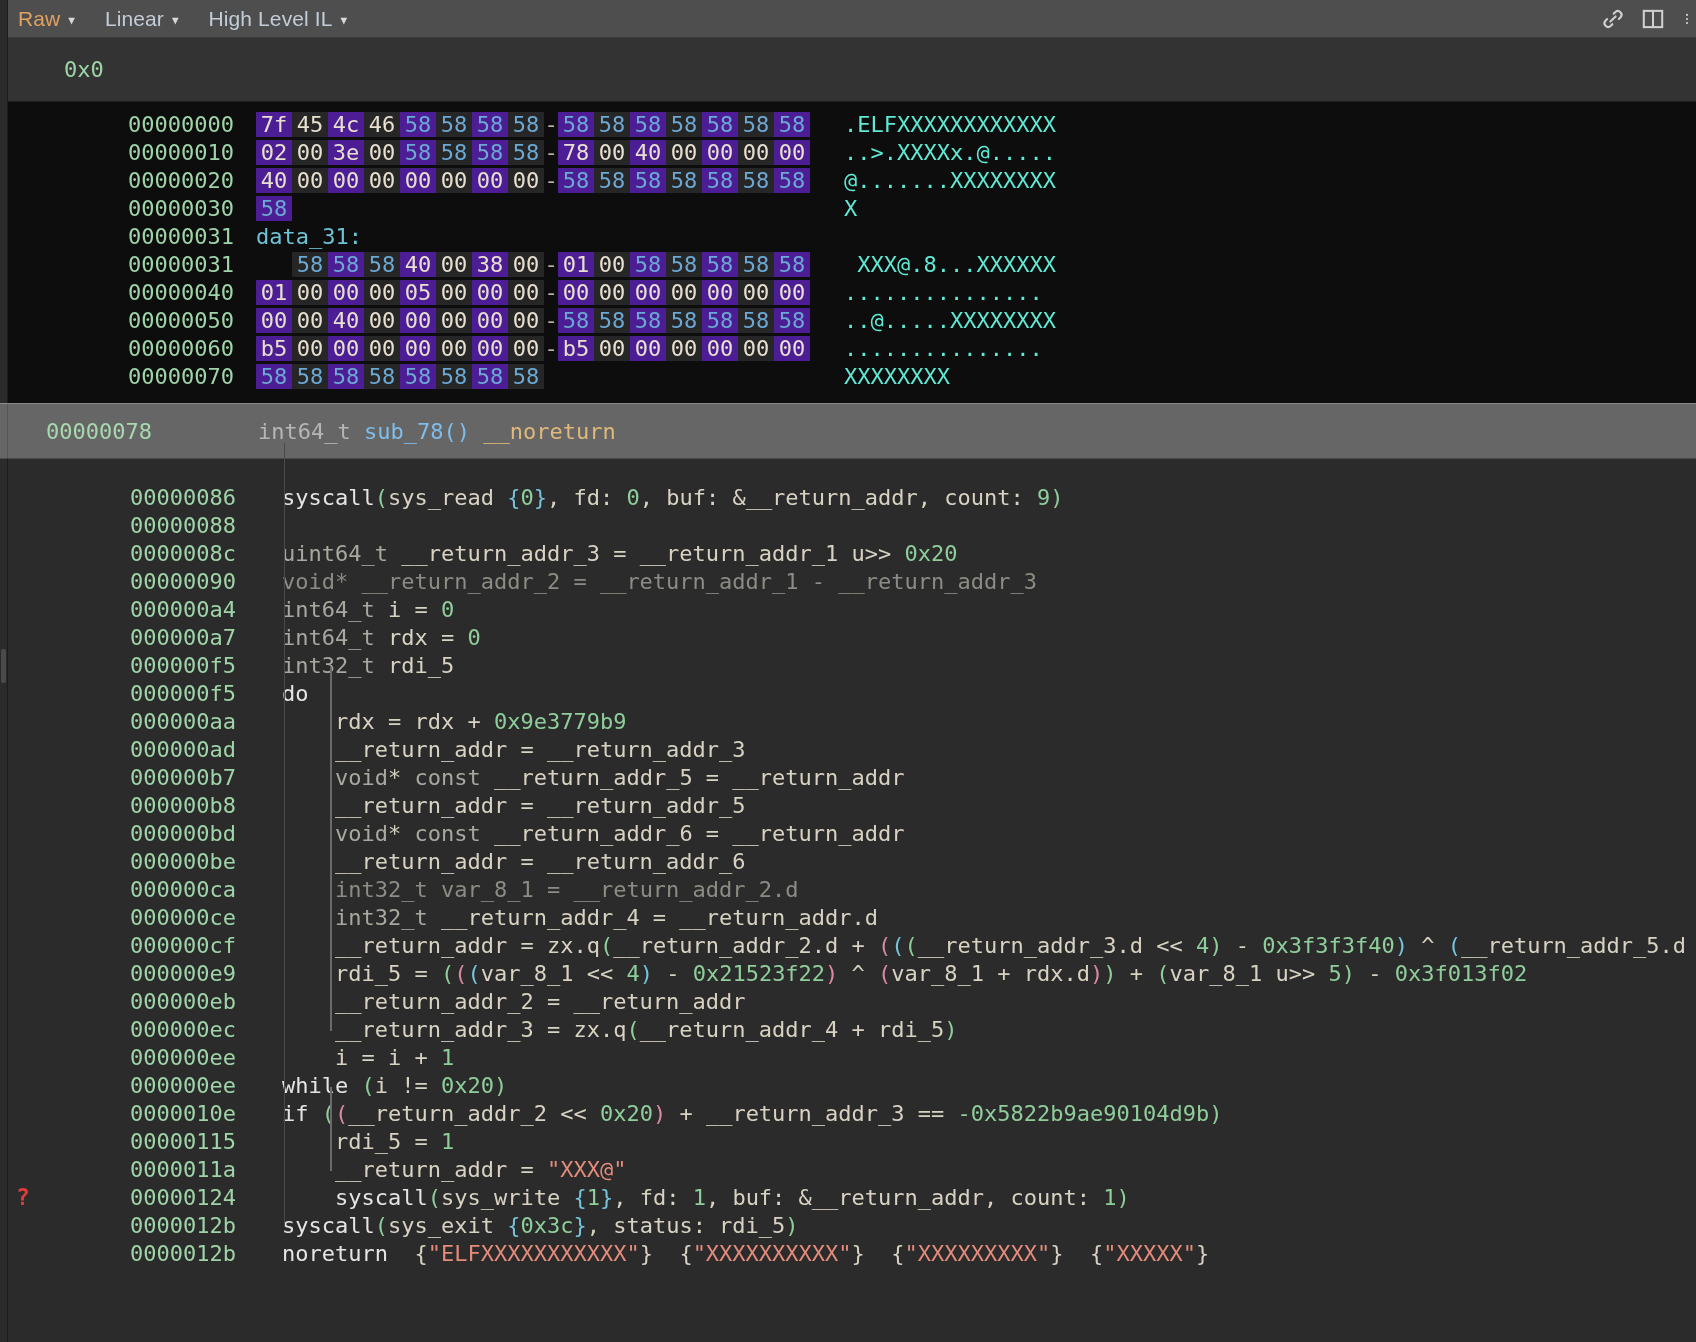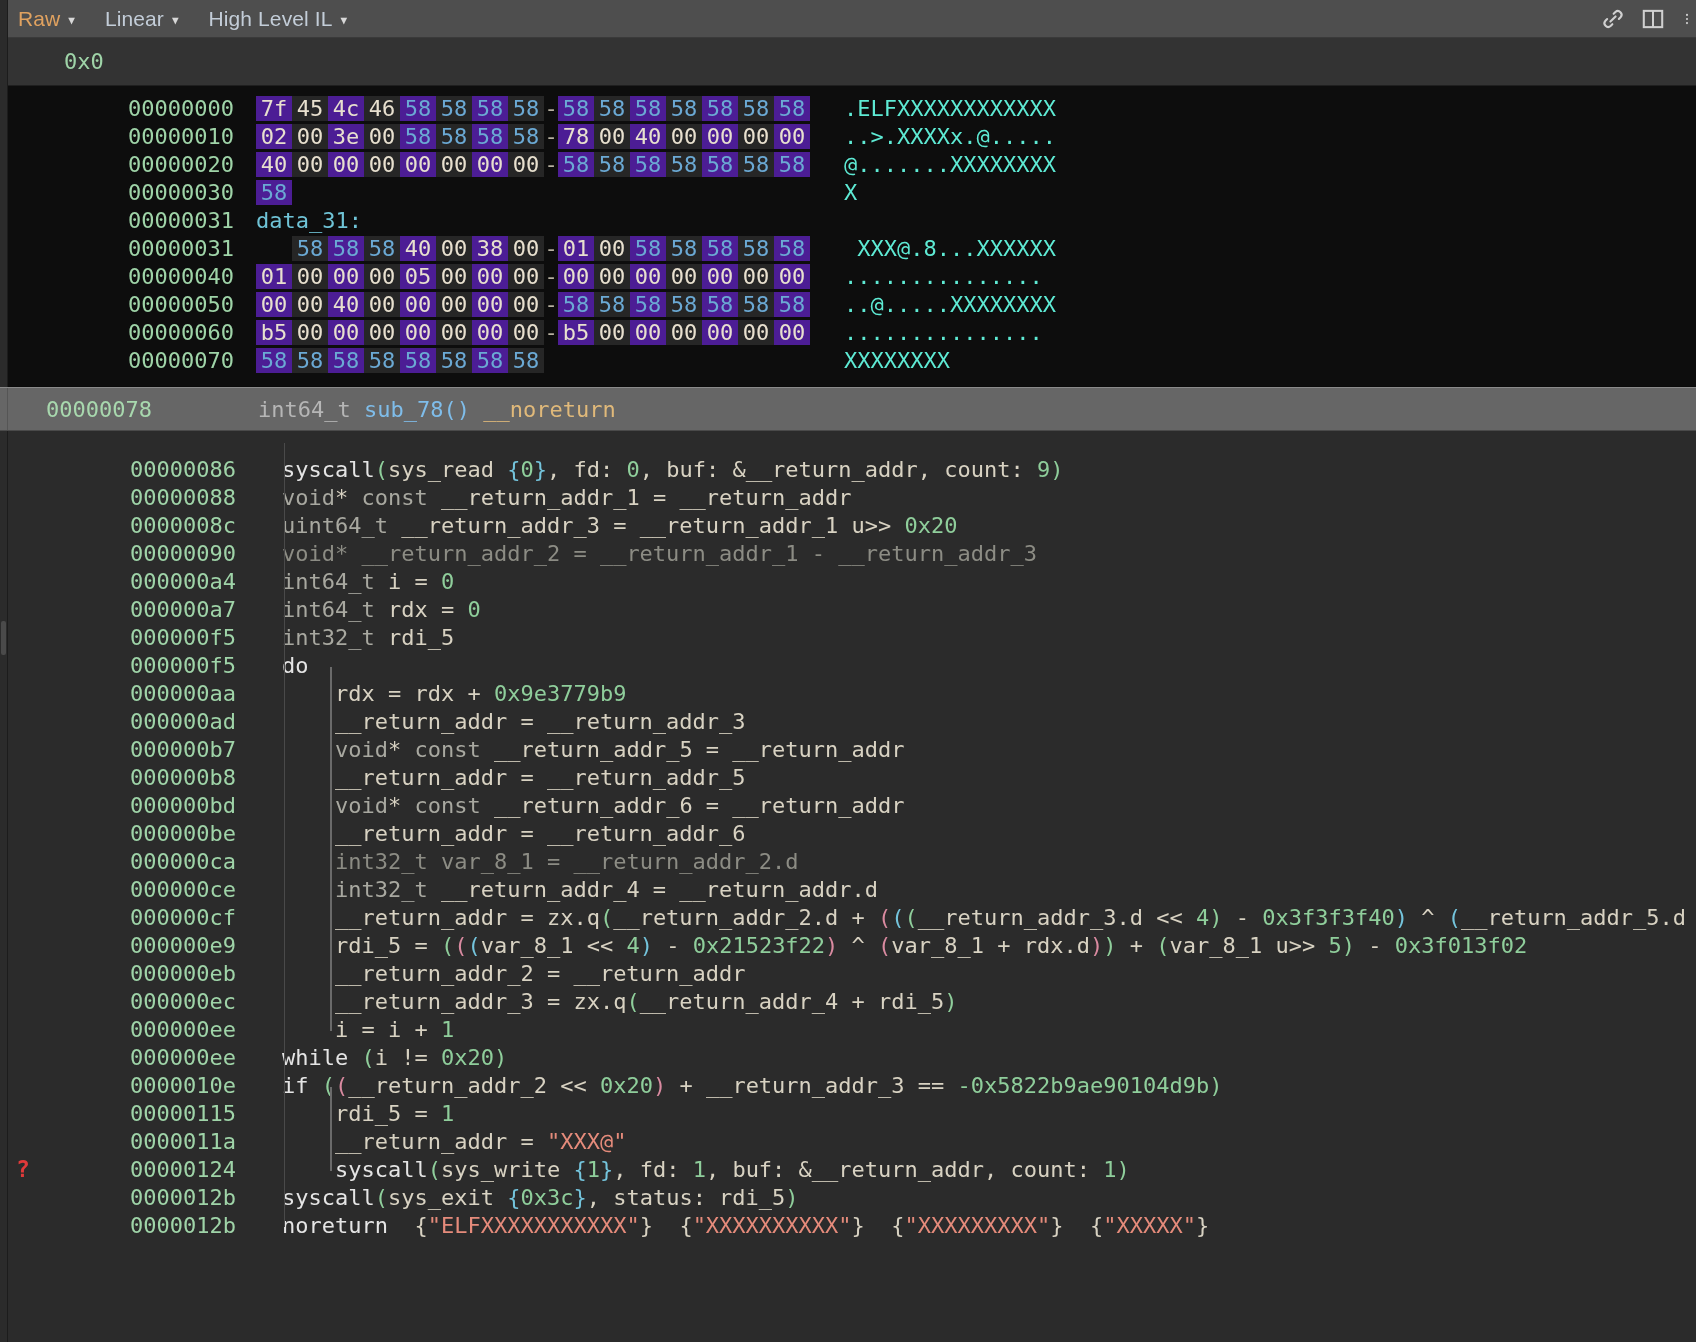--- a/index.html
+++ b/index.html
@@ -37,21 +37,21 @@
   }
   .tb-right {
     position: absolute;
     right: 2px; top: 0; bottom: 0;
     display: flex; align-items: center; gap: 14px;
   }
   .tb-icon { width: 26px; height: 26px; display: block; }
 
   
   #addr-strip {
-    height: 48px;
+    height: 64px;
     background: #333333;
     border-bottom: 1px solid #1f1f1f;
     display: flex;
     align-items: center;
     padding-left: 64px;
     font-size: 22px;
     color: #9fd4a8;
   }
 
   
@@ -92,21 +92,21 @@
   .by.shade2 { background: #262626; }
   .by.pad { color: transparent; background: none; }
   .hex-ascii {
     color: #5eead4;
     white-space: pre;
   }
   .hex-label { color: #6fc3d6; padding-left: 22px; }
 
   
   #funcheader {
-    height: 44px;
+    height: 56px;
     background: #666666;
     border-top: 1px solid #8a8a8a;
     border-bottom: 1px solid #4a4a4a;
     display: flex;
     align-items: center;
     font-size: 22px;
     white-space: pre;
     position: relative;
   }
   #funcheader .gutter { width: 46px; flex: 0 0 46px; }
@@ -249,21 +249,21 @@
   <span class="addr">00000078</span>
   <span class="sig"><span class="t-type">int64_t</span><span> </span><span class="t-fname">sub_78()</span><span> </span><span class="t-annot">__noreturn</span></span>
 </div>
 
 <div id="codepanel">
   <div id="leftedge">
     <div class="scroll-nub" style="top:190px"></div>
   </div>
   <div id="coderows">
       <div class="coderow"><span class="c-mark"></span><span class="c-addr">00000086</span><span class="c-body"><span class="k-kw">syscall</span><span class="k-p1">(</span>sys_read <span class="k-en">{<span class="k-num">0</span>}</span>, fd: <span class="k-num">0</span>, buf: &amp;__return_addr, count: <span class="k-num">9</span><span class="k-p1">)</span></span></div>
-      <div class="coderow"><span class="c-mark"></span><span class="c-addr">00000088</span><span class="c-body"><span class="k-type">void</span>* <span class="k-type">const</span> __return_addr_1 = __return_addr</span></div>
+      <div class="coderow"><span class="c-mark"></span><span class="c-addr">00000088</span></div>
       <div class="coderow"><span class="c-mark"></span><span class="c-addr">0000008c</span><span class="c-body"><span class="k-type">uint64_t</span> __return_addr_3 = __return_addr_1 u&gt;&gt; <span class="k-num">0x20</span></span></div>
       <div class="coderow"><span class="c-mark"></span><span class="c-addr">00000090</span><span class="c-body dim"><span class="k-type" style="color: inherit;">void</span>* __return_addr_2 = __return_addr_1 - __return_addr_3</span></div>
       <div class="coderow"><span class="c-mark"></span><span class="c-addr">000000a4</span><span class="c-body"><span class="k-type">int64_t</span> i = <span class="k-num">0</span></span></div>
       <div class="coderow"><span class="c-mark"></span><span class="c-addr">000000a7</span><span class="c-body"><span class="k-type">int64_t</span> rdx = <span class="k-num">0</span></span></div>
       <div class="coderow"><span class="c-mark"></span><span class="c-addr">000000f5</span><span class="c-body"><span class="k-type">int32_t</span> rdi_5</span></div>
       <div class="coderow"><span class="c-mark"></span><span class="c-addr">000000f5</span><span class="c-body"><span class="k-kw">do</span></span></div>
       <div class="coderow"><span class="c-mark"></span><span class="c-addr">000000aa</span><span class="c-body">&nbsp;&nbsp;&nbsp;&nbsp;rdx = rdx + <span class="k-num">0x9e3779b9</span></span></div>
       <div class="coderow"><span class="c-mark"></span><span class="c-addr">000000ad</span><span class="c-body">&nbsp;&nbsp;&nbsp;&nbsp;__return_addr = __return_addr_3</span></div>
       <div class="coderow"><span class="c-mark"></span><span class="c-addr">000000b7</span><span class="c-body">&nbsp;&nbsp;&nbsp;&nbsp;<span class="k-type">void</span>* <span class="k-type">const</span> __return_addr_5 = __return_addr</span></div>
       <div class="coderow"><span class="c-mark"></span><span class="c-addr">000000b8</span><span class="c-body">&nbsp;&nbsp;&nbsp;&nbsp;__return_addr = __return_addr_5</span></div>

